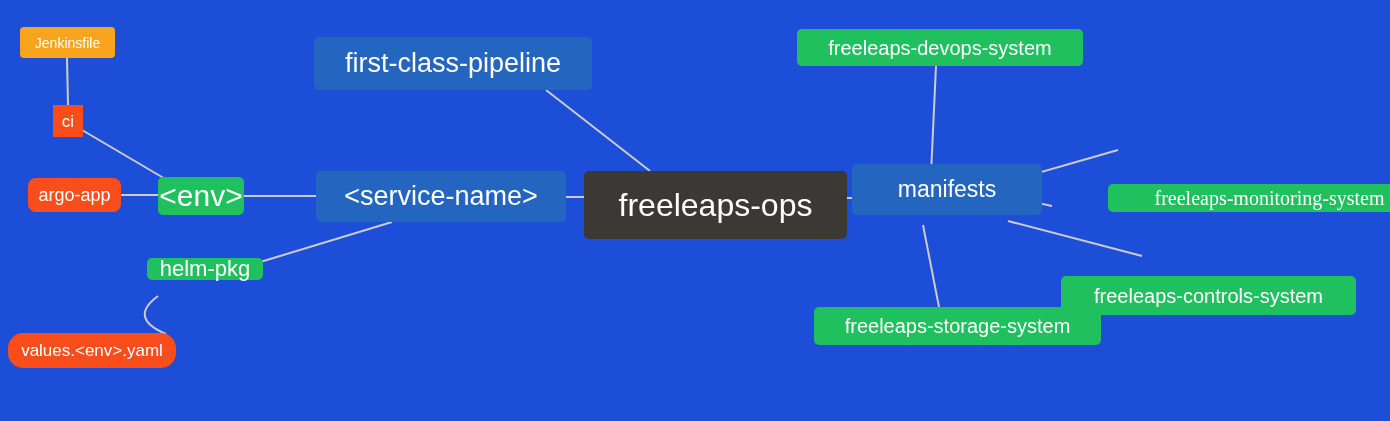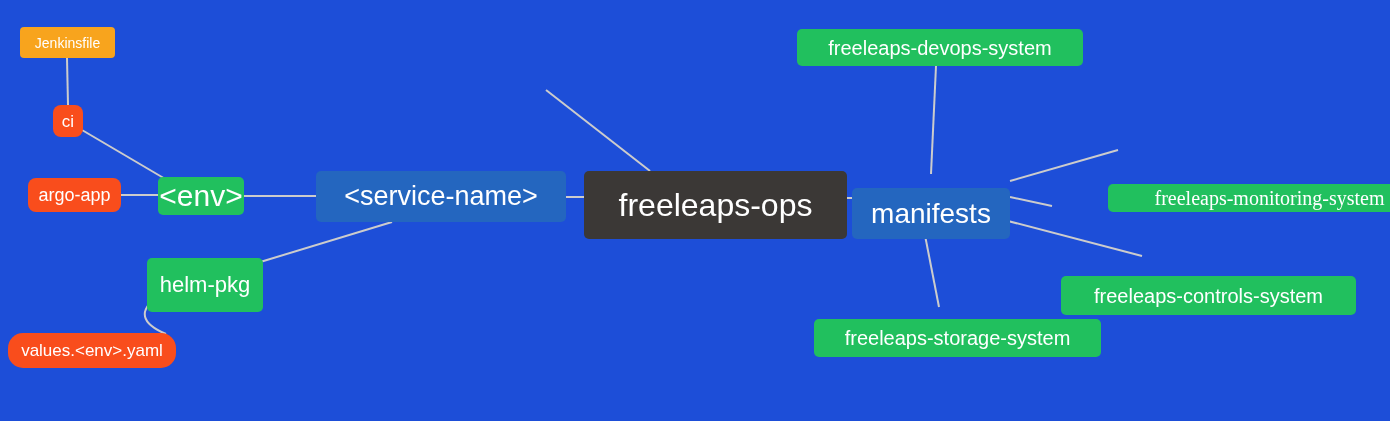--- a/index.html
+++ b/index.html
@@ -35,34 +35,34 @@
     line-height: 1;
   }
   .c-blue   { background: #2466bf; }
   .c-green  { background: #21c05e; }
   .c-red    { background: #f94d1c; }
   .c-amber  { background: #f8a41d; }
   .c-dark   { background: #3b3836; }
 
   
   .n-jenkinsfile { left: 20px;   top: 27px;  width: 95px;  height: 31px; font-size: 14px; border-radius: 4px; }
-  .n-ci          { left: 53px;   top: 105px; width: 30px;  height: 32px; font-size: 17px; border-radius: 8px; }
+  .n-ci          { left: 53px;   top: 105px; width: 30px;  height: 32px; font-size: 17px; border-radius: 0; }
   .n-argo        { left: 28px;   top: 178px; width: 93px;  height: 34px; font-size: 18px; border-radius: 8px; }
   .n-env         { left: 158px;  top: 177px; width: 86px;  height: 38px; font-size: 30px; }
-  .n-helm        { left: 147px;  top: 258px; width: 116px; height: 54px; font-size: 22px; }
+  .n-helm        { left: 147px;  top: 258px; width: 116px; height: 22px; font-size: 22px; }
   .n-values      { left: 8px;    top: 333px; width: 168px; height: 35px; font-size: 17px; border-radius: 15px; }
   .n-fcp         { left: 314px;  top: 37px;  width: 278px; height: 53px; font-size: 27px; }
   .n-service     { left: 316px;  top: 171px; width: 250px; height: 51px; font-size: 27px; }
   .n-root        { left: 584px;  top: 171px; width: 263px; height: 68px; font-size: 32px; }
-  .n-manifests   { left: 852px;  top: 188px; width: 158px; height: 51px; font-size: 28px; }
+  .n-manifests   { left: 852px;  top: 164px; width: 190px; height: 51px; font-size: 23px; }
   .n-devops      { left: 797px;  top: 29px;  width: 286px; height: 37px; font-size: 20px; }
   .n-network     { left: 1055px; top: 112px; width: 291px; height: 38px; font-size: 20px; }
   .n-monitoring  { left: 1108px; top: 184px; width: 323px; height: 28px; font-size: 20px; font-family: Liberation Serif, serif; }
   .n-controls    { left: 1061px; top: 256px; width: 295px; height: 39px; font-size: 20px; margin-top: 20px; }
-  .n-storage     { left: 814px;  top: 307px; width: 287px; height: 38px; font-size: 20px; margin-top: 12px; }
+  .n-storage     { left: 814px;  top: 307px; width: 287px; height: 38px; font-size: 20px; }
 </style>
 </head>
 <body>
 
 <div class="canvas">
 
   <svg class="edges" width="1390" height="421" viewBox="0 0 1390 421">
     <g stroke="#cccccc" stroke-width="2" fill="none">
       <line x1="67" y1="58" x2="68" y2="105"></line>
       <line x1="82" y1="130" x2="167" y2="180"></line>
@@ -80,20 +80,21 @@
       <line x1="923" y1="225" x2="939" y2="307"></line>
     </g>
   </svg>
 
   <div class="node c-amber n-jenkinsfile">Jenkinsfile</div>
   <div class="node c-red   n-ci">ci</div>
   <div class="node c-red   n-argo">argo-app</div>
   <div class="node c-green n-env">&lt;env&gt;</div>
   <div class="node c-green n-helm">helm-pkg</div>
   <div class="node c-red   n-values">values.&lt;env&gt;.yaml</div>
+  <div class="node c-blue  n-fcp">first-class-pipeline</div>
   <div class="node c-blue  n-service">&lt;service-name&gt;</div>
   <div class="node c-dark  n-root">freeleaps-ops</div>
   <div class="node c-blue  n-manifests">manifests</div>
   <div class="node c-green n-devops">freeleaps-devops-system</div>
   <div class="node c-green n-monitoring">freeleaps-monitoring-system</div>
   <div class="node c-green n-controls">freeleaps-controls-system</div>
   <div class="node c-green n-storage">freeleaps-storage-system</div>
 
 </div>
 

